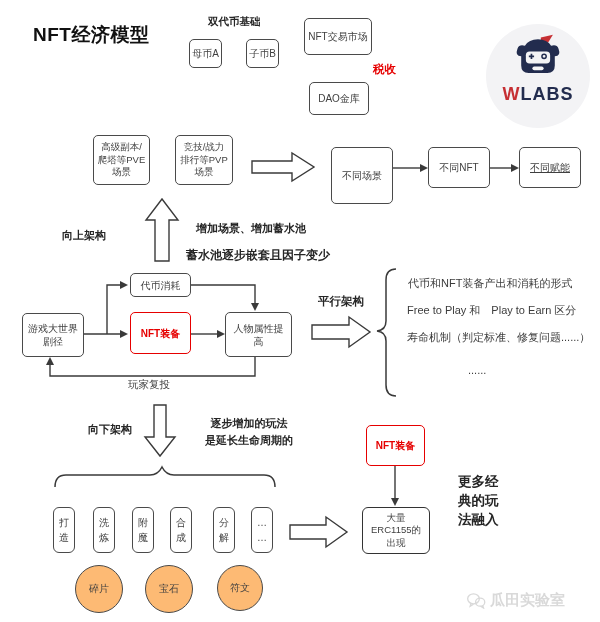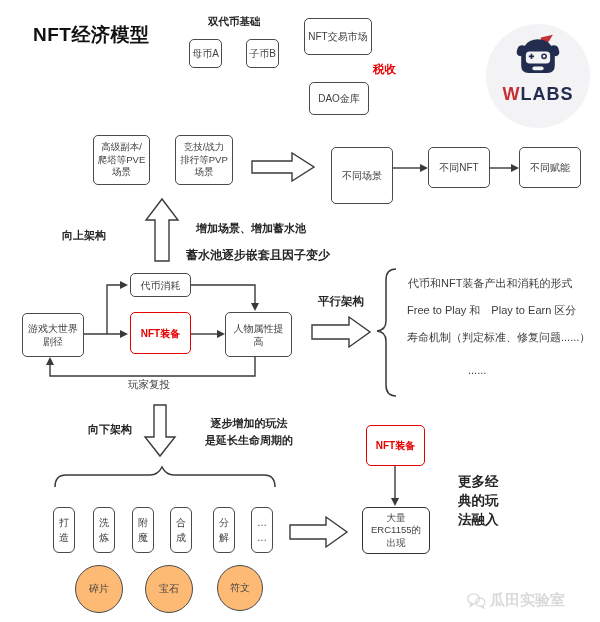--- a/index.html
+++ b/index.html
@@ -98,21 +98,21 @@
   </div>
 
   <div class="box" style="left:93px;top:135px;width:57px;height:50px;font-size:9.5px;">高级副本/
 爬塔等PVE
 场景</div>
   <div class="box" style="left:175px;top:135px;width:58px;height:50px;font-size:9.5px;">竞技/战力
 排行等PVP
 场景</div>
   <div class="box" style="left:331px;top:147px;width:62px;height:57px;">不同场景</div>
   <div class="box" style="left:428px;top:147px;width:62px;height:41px;">不同NFT</div>
-  <div class="box" style="left:519px;top:147px;width:62px;height:41px;">不同赋能</div>
+  <div class="box" style="left:519px;top:147px;width:62px;height:41px;text-decoration:underline;">不同赋能</div>
   <div class="lbl bold" style="left:62px;top:228px;font-size:11px;">向上架构</div>
   <div class="lbl bold" style="left:196px;top:221px;font-size:11px;">增加场景、增加蓄水池</div>
   <div class="lbl bold" style="left:186px;top:247px;font-size:12px;">蓄水池逐步嵌套且因子变少</div>
 
   <div class="box" style="left:22px;top:313px;width:62px;height:44px;">游戏大世界
 剧径</div>
   <div class="box" style="left:130px;top:273px;width:61px;height:24px;">代币消耗</div>
   <div class="box red-outline" style="left:130px;top:312px;width:61px;height:42px;">NFT装备</div>
   <div class="box" style="left:225px;top:312px;width:67px;height:45px;">人物属性提
 高</div>

